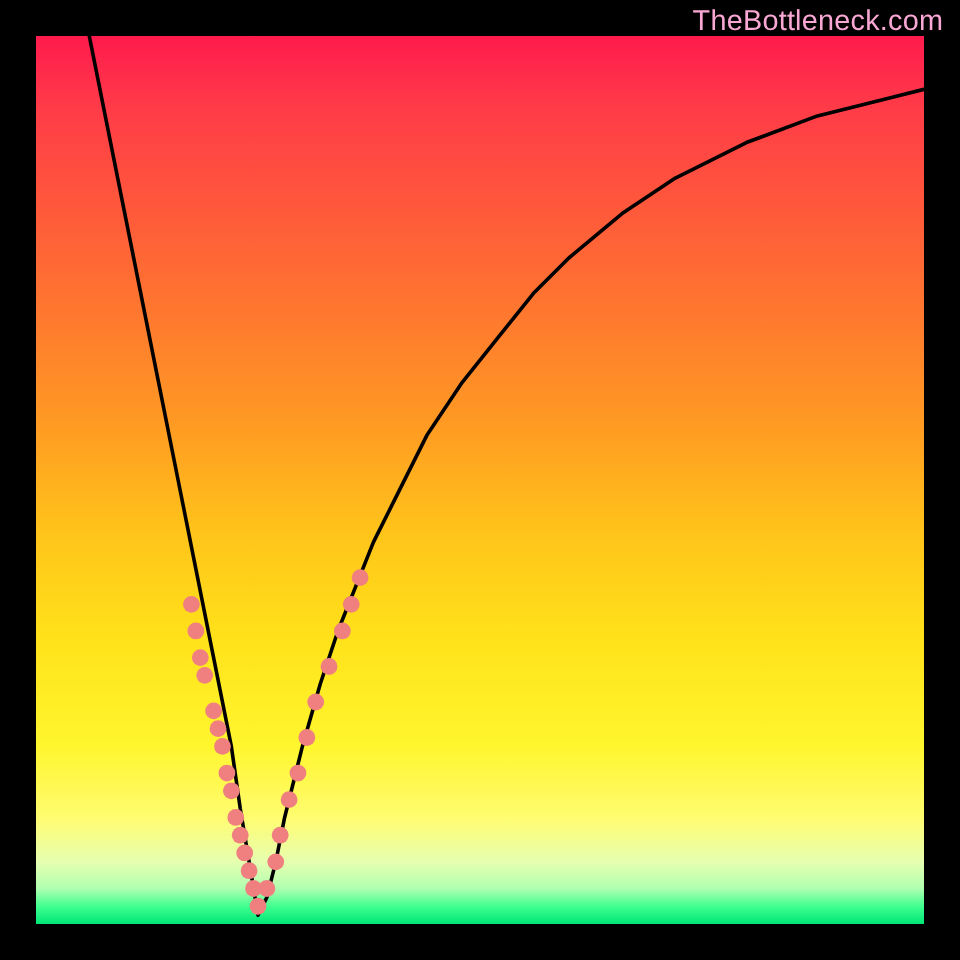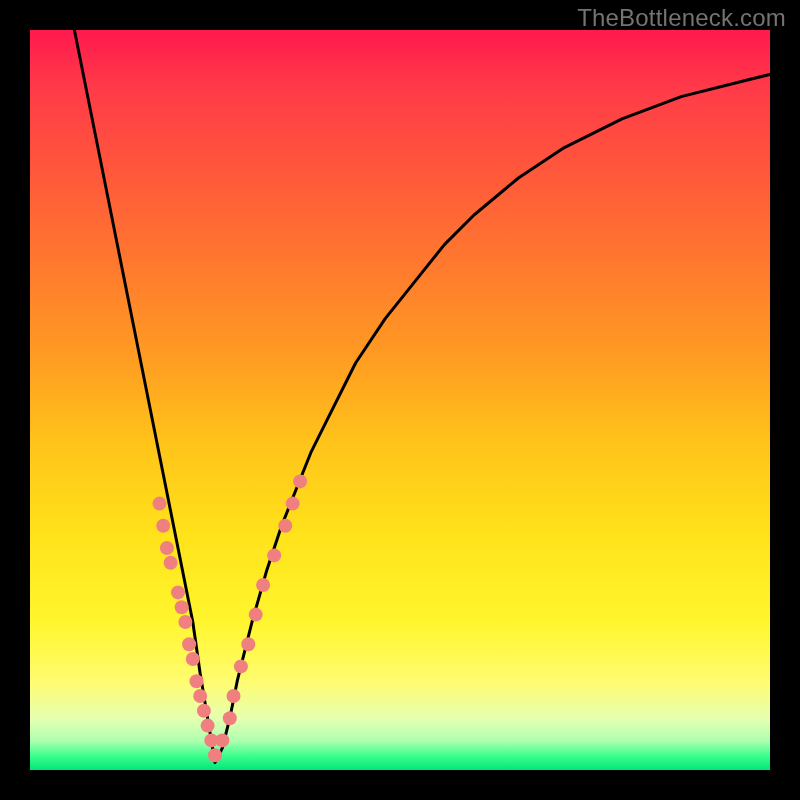--- a/index.html
+++ b/index.html
@@ -30,21 +30,21 @@
       #e6ffb0 93%,
       #b0ffb0 96%,
       #40ff90 98%,
       #00e676 100%
     );
   }
   .watermark {
     position: absolute;
     top: 4px;
     right: 14px;
-    color: #737373;
+    color: #f9a8d4;
     font-size: 24px;
     font-weight: 400;
     letter-spacing: 0.2px;
   }
   svg.plot {
     position: absolute;
     left: 30px;
     top: 30px;
     width: 740px;
     height: 740px;

